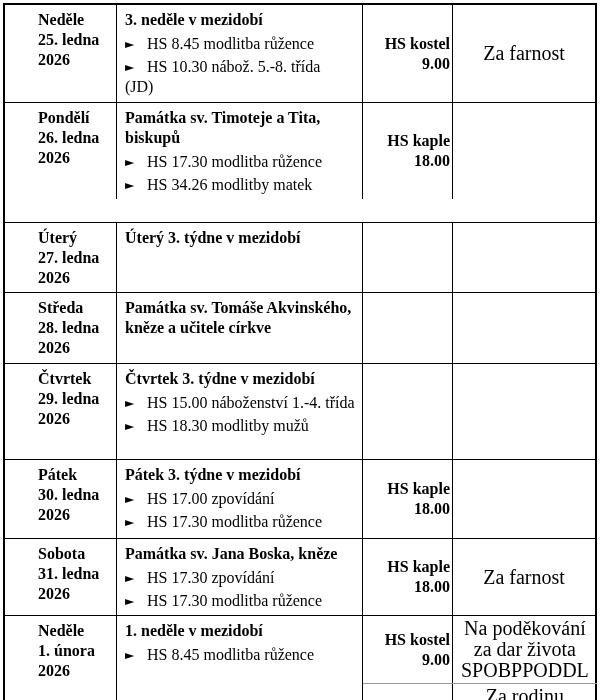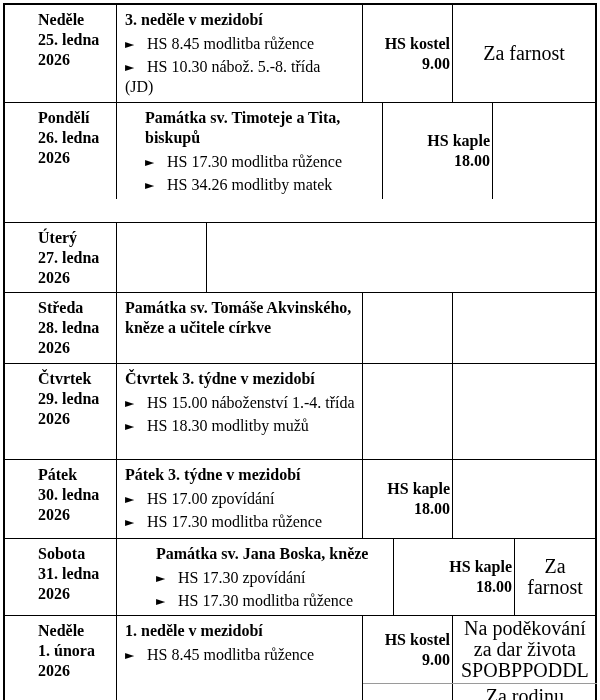--- a/index.html
+++ b/index.html
@@ -52,26 +52,26 @@
     padding:2px;
   }
   .intent-cell {
     flex:1; display:flex; justify-content:center; align-items:center;
     text-align:center; font-size:20px; line-height:21px;
     padding:2px 8px;
   }
 
   
   .row:nth-child(1) { min-height:97px; }
-  .row:nth-child(2) { min-height:93px;gap:20px; }
+  .row:nth-child(2) { min-height:93px; }
   .row:nth-child(3) { min-height:69px;margin-top:23px; }
   .row:nth-child(4) { min-height:70px; }
   .row:nth-child(5) { min-height:95px; }
   .row:nth-child(6) { min-height:78px; }
-  .row:nth-child(7) { min-height:69px;gap:31px; }
+  .row:nth-child(7) { min-height:69px; }
   .row:nth-child(8) { min-height:112px; }
   .row:nth-child(8) .service:nth-child(1) { min-height:50px; }
   .row:nth-child(8) .service:nth-child(2) { min-height:60px; }
 </style>
 </head>
 <body>
 
 <div class="schedule" id="schedule-table">
     <div class="row">
       <div class="cell date-cell">
@@ -133,20 +133,23 @@
           </div>
         </div>
       </div>
     </div>
     <div class="row">
       <div class="cell date-cell">
         <div>Úterý</div>
         <div>27. ledna</div>
         <div>2026</div>
       </div>
+      <div class="cell desc-cell">
+        <div class="desc-title">Úterý 3. týdne v mezidobí</div>
+      </div>
       <div class="services">
         <div class="service">
           <div class="cell place-cell">
             <div></div>
             <div></div>
           </div>
           <div class="cell intent-cell">
             <div></div>
           </div>
         </div>

